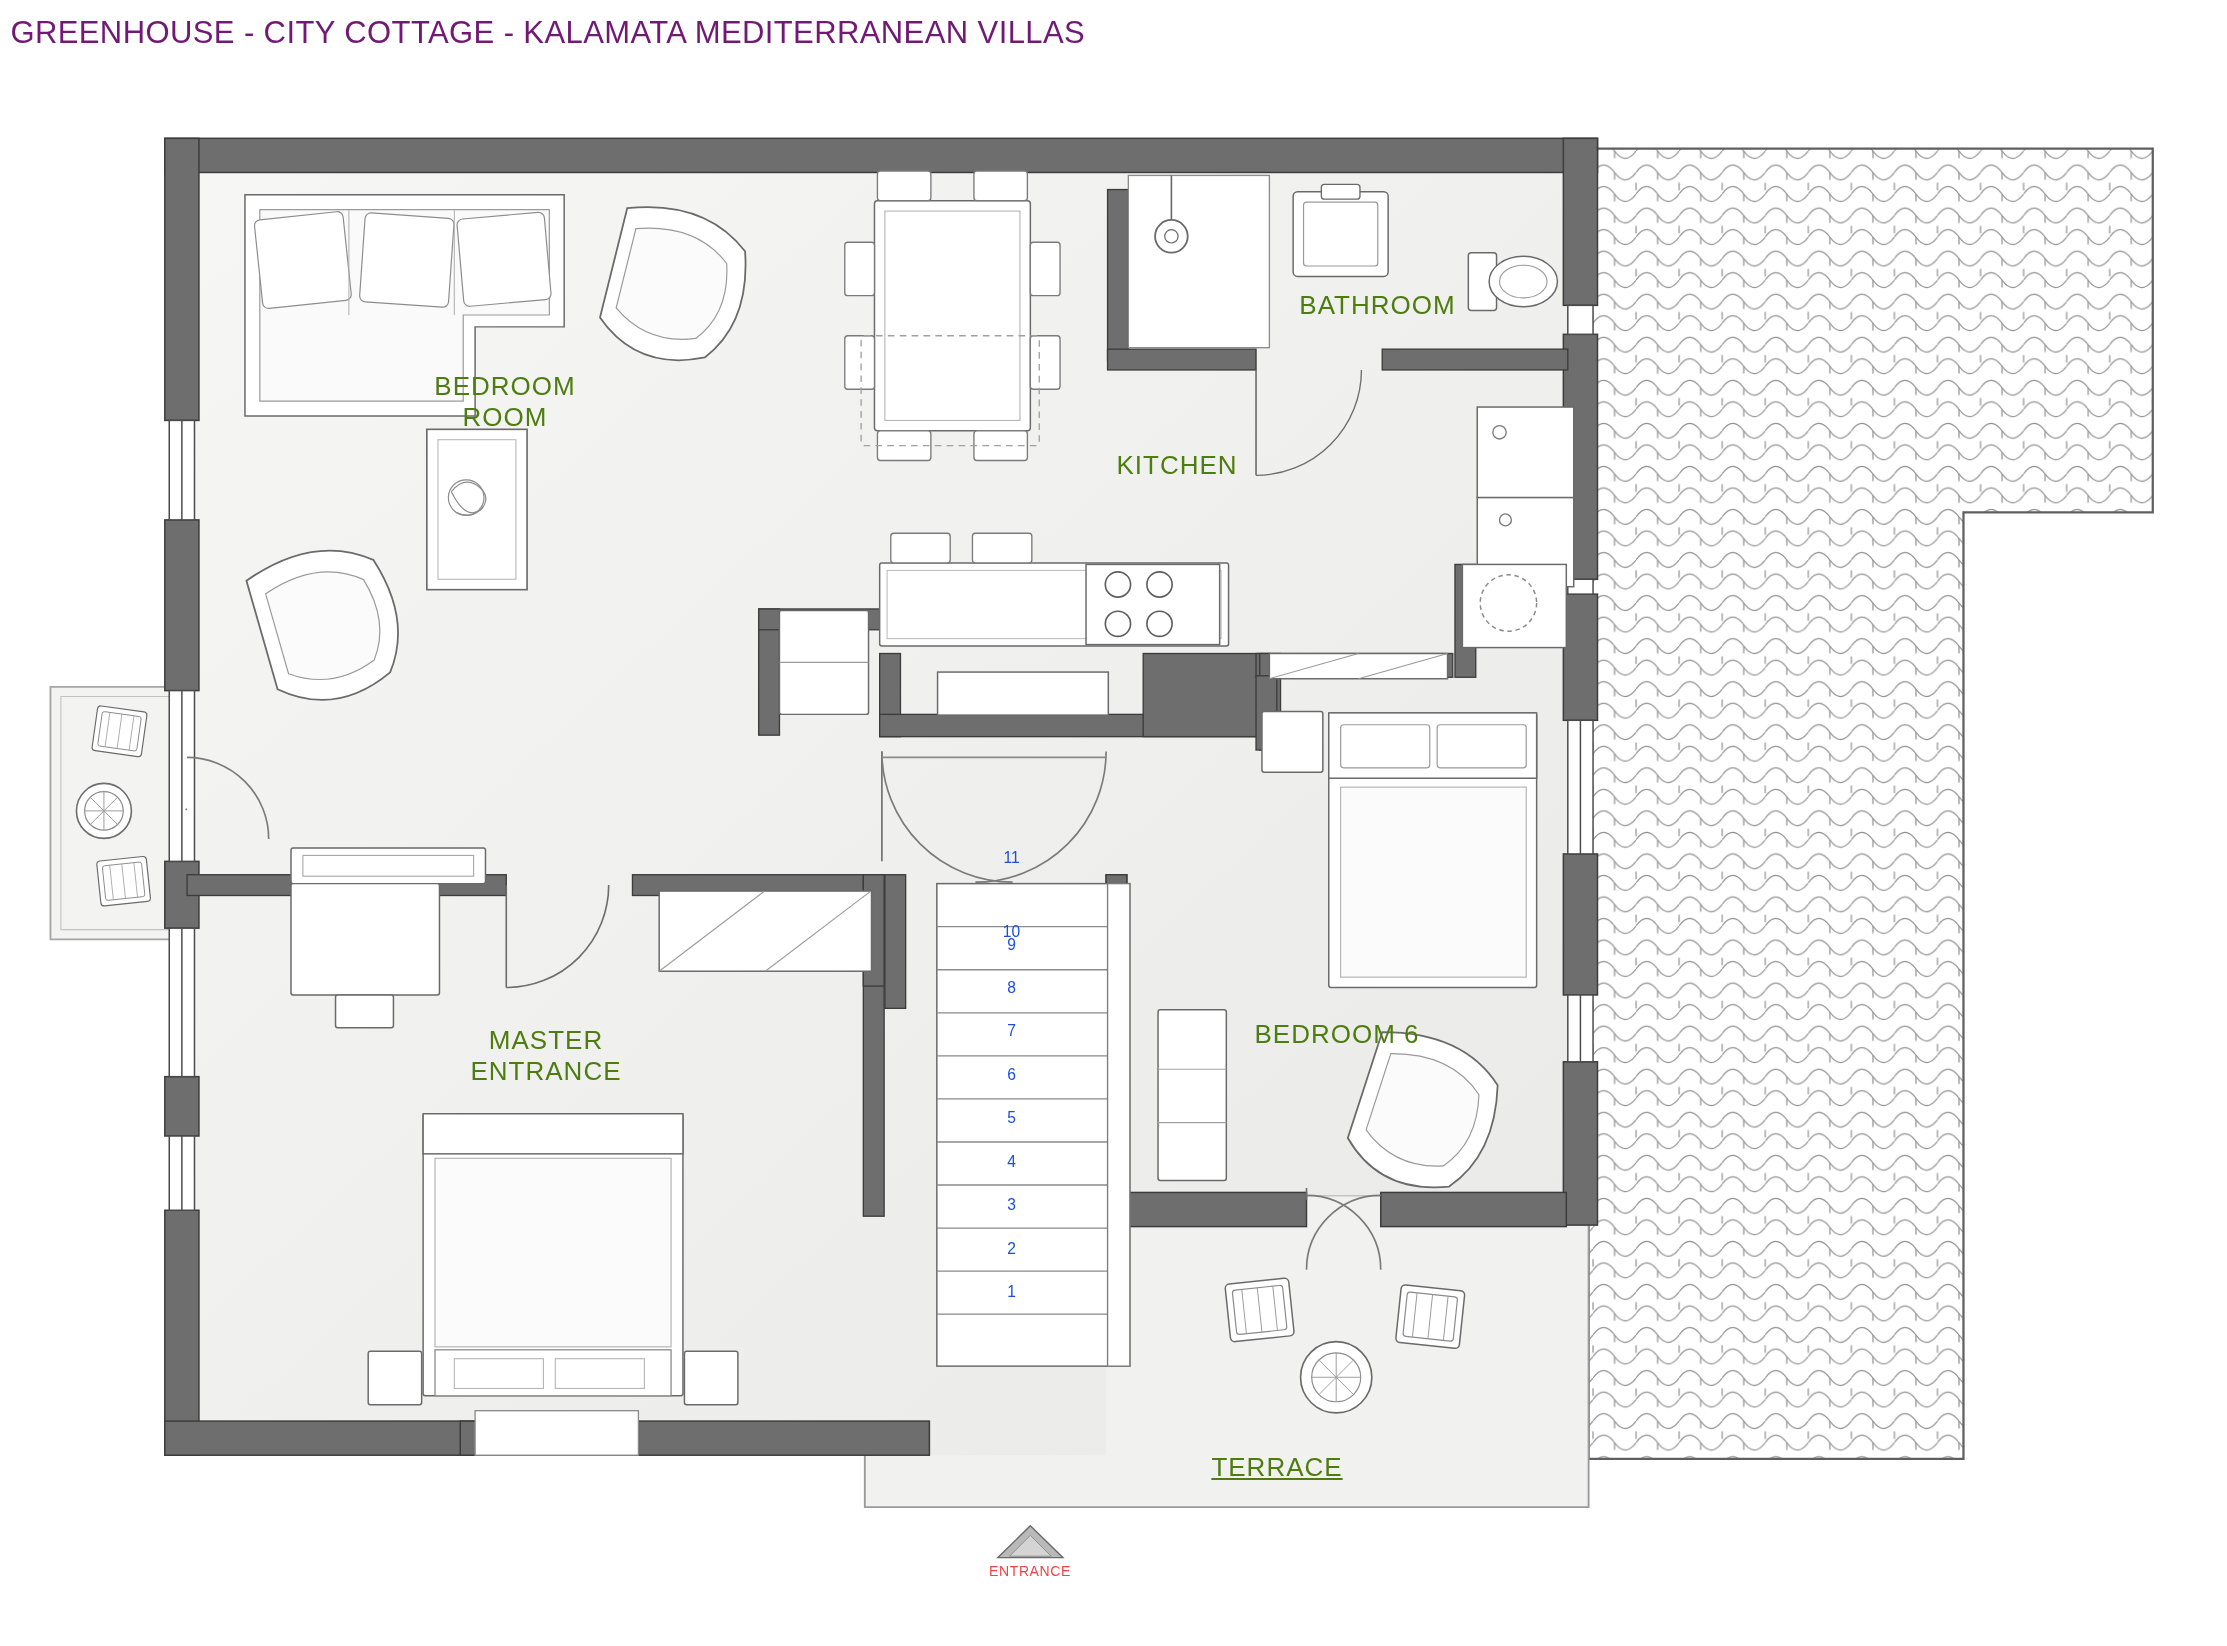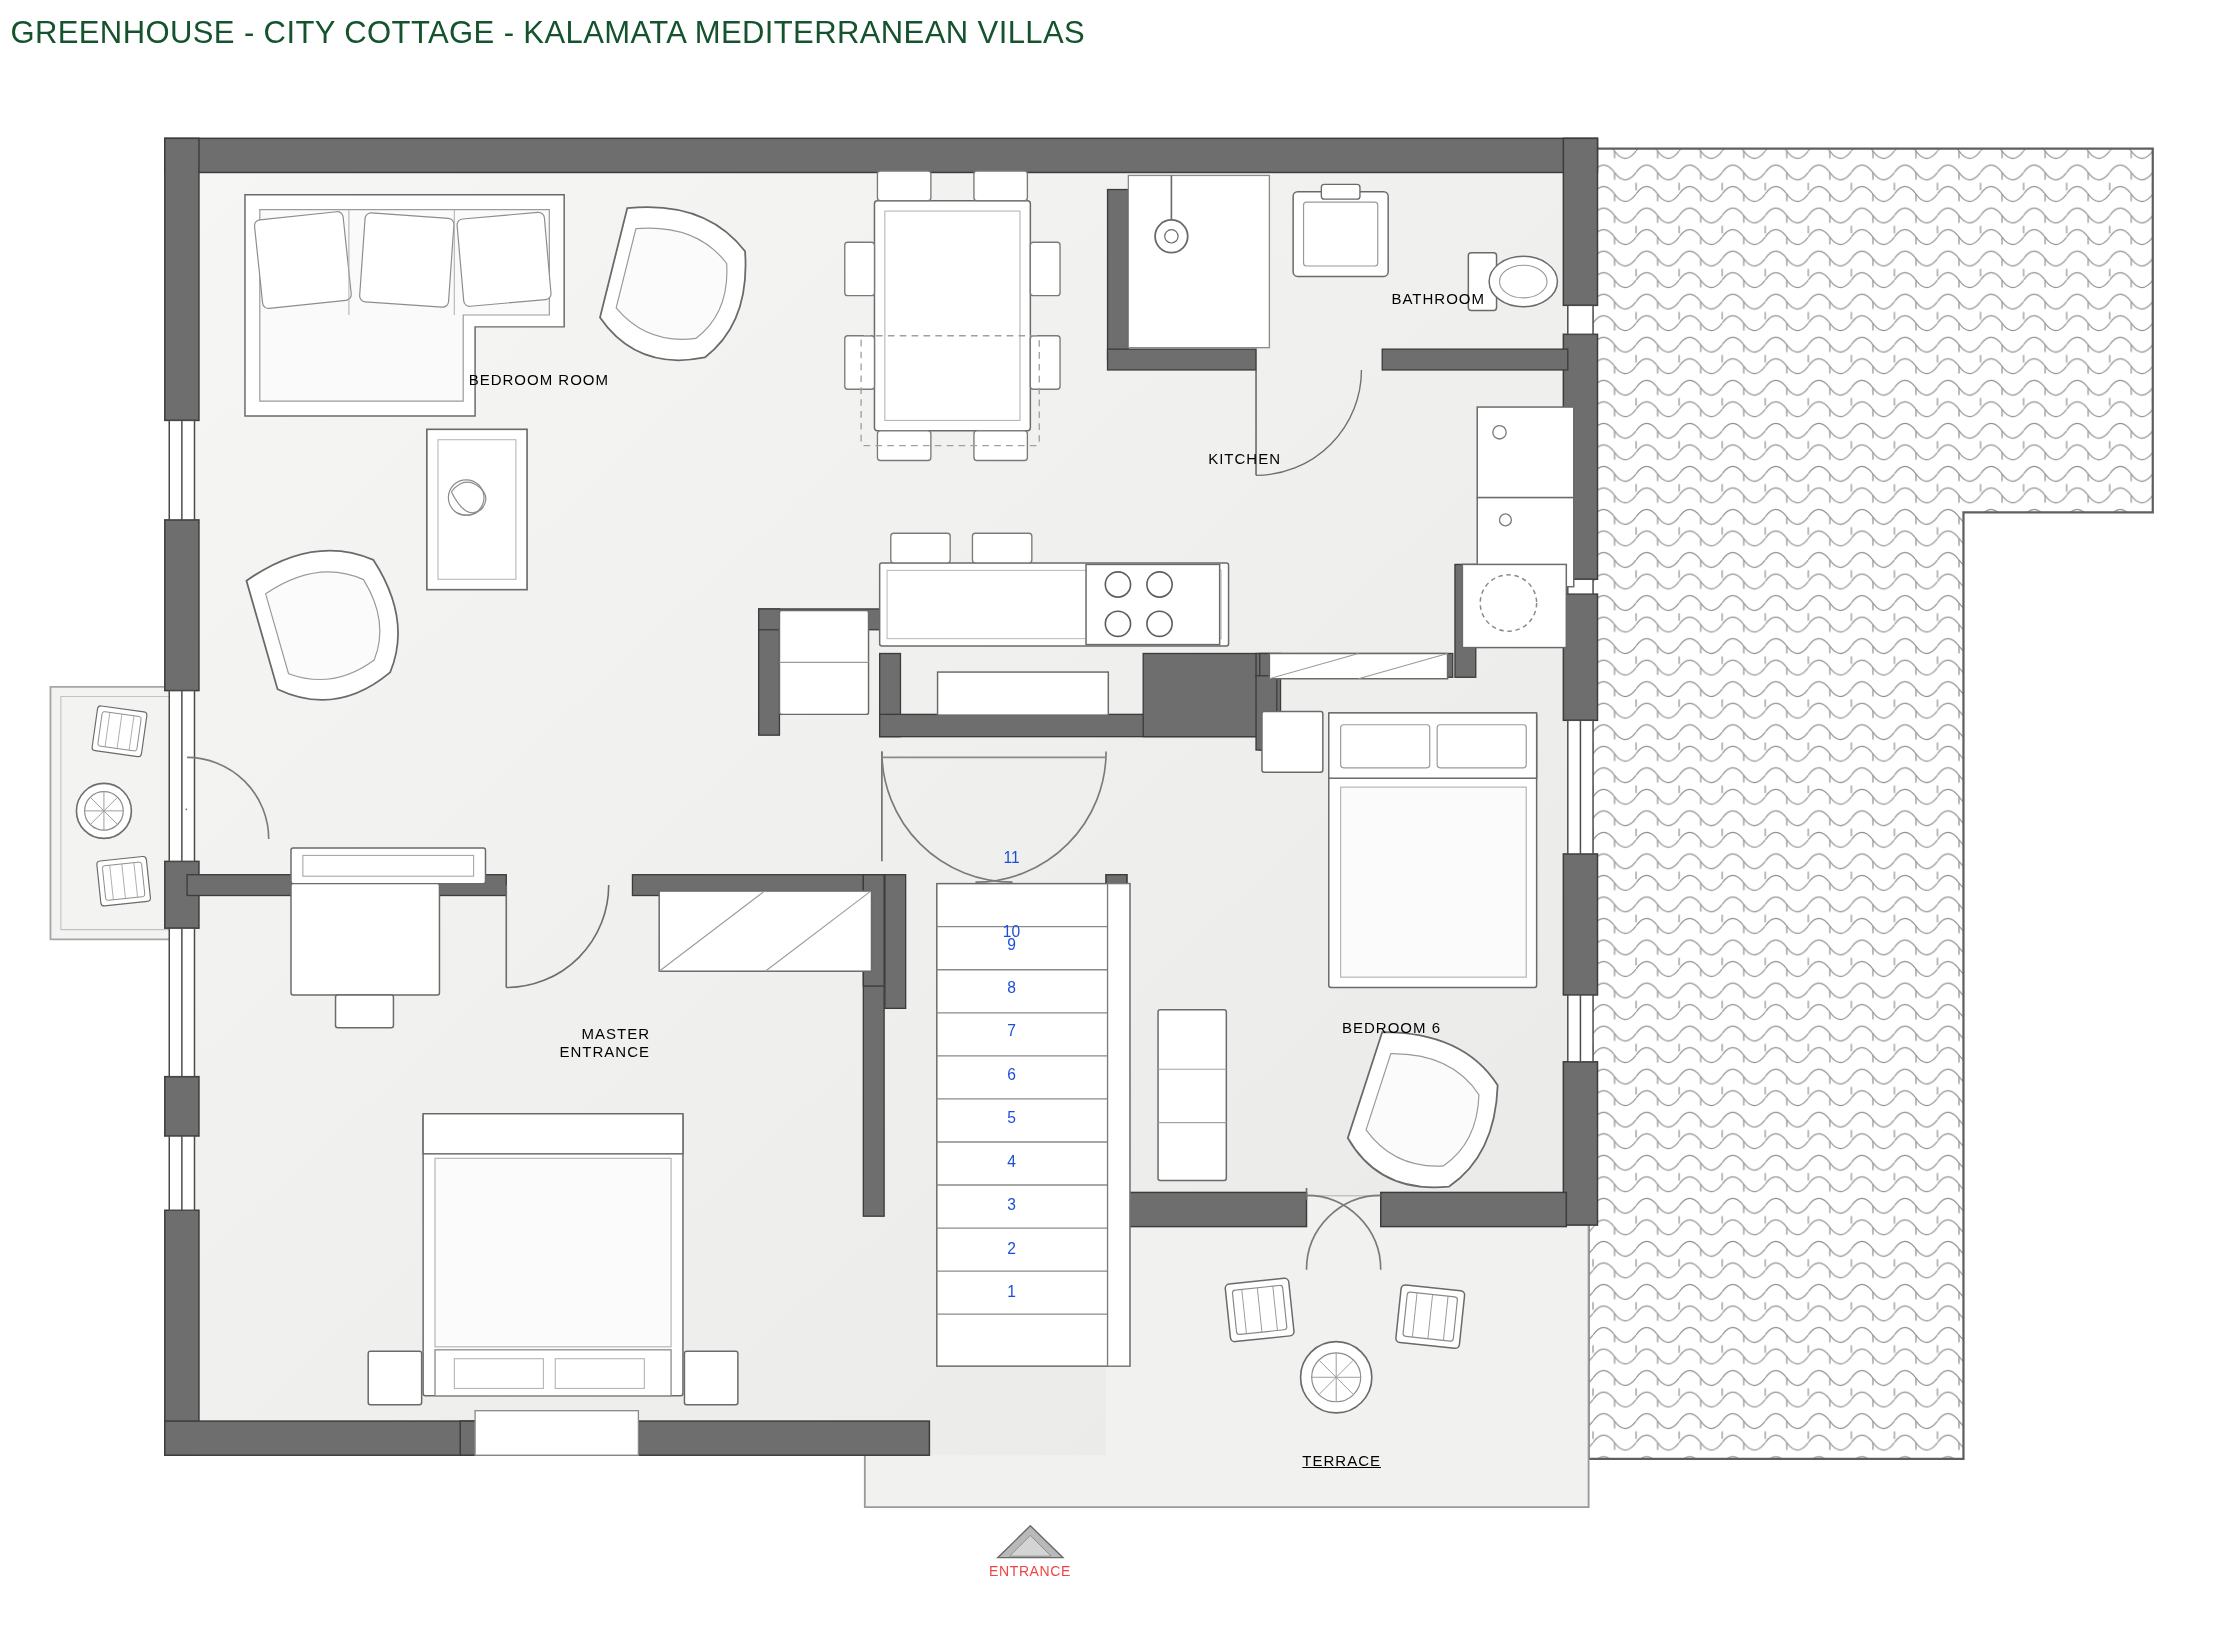--- a/index.html
+++ b/index.html
@@ -16,43 +16,43 @@
     overflow: hidden;
   }
 
   
   #plan-title {
     position: absolute;
     left: 10.4px;
     top: 15px;
     font-size: 31px;
     letter-spacing: 0.4px;
-    color: #14532d;
+    color: #701a75;
     white-space: nowrap;
   }
 
   
   #floorplan {
     position: absolute;
     left: 0;
     top: 0;
     width: 2227px;
     height: 1647px;
   }
   #floorplan svg {
     display: block;
   }
 
   
   .room-label {
     position: absolute;
-    font-size: 15px;
+    font-size: 26px;
     letter-spacing: 1px;
-    color: #000000;
-    text-align: right;
+    color: #4d7c0f;
+    text-align: center;
     white-space: pre-line;
     line-height: 1.2;
     pointer-events: none;
   }
   .entrance-label {
     position: absolute;
     font-size: 14px;
     letter-spacing: 0.6px;
     color: #ef4444;
     text-align: center;

